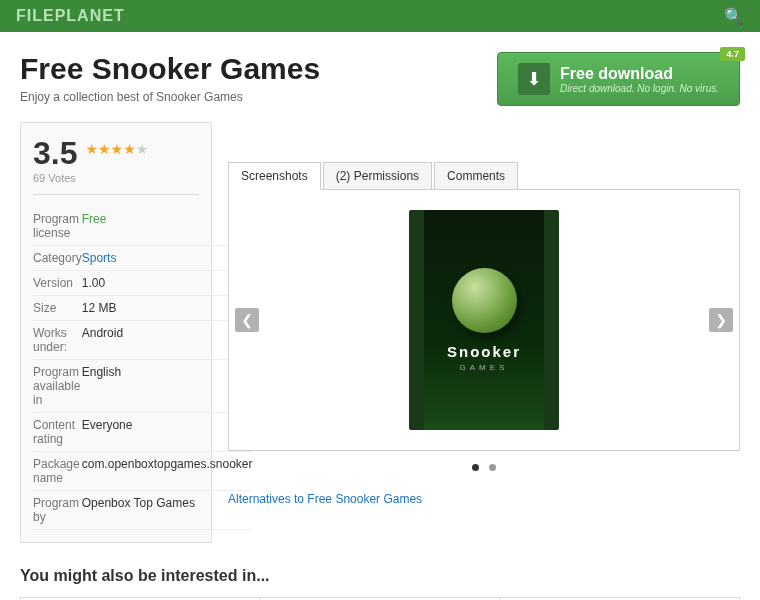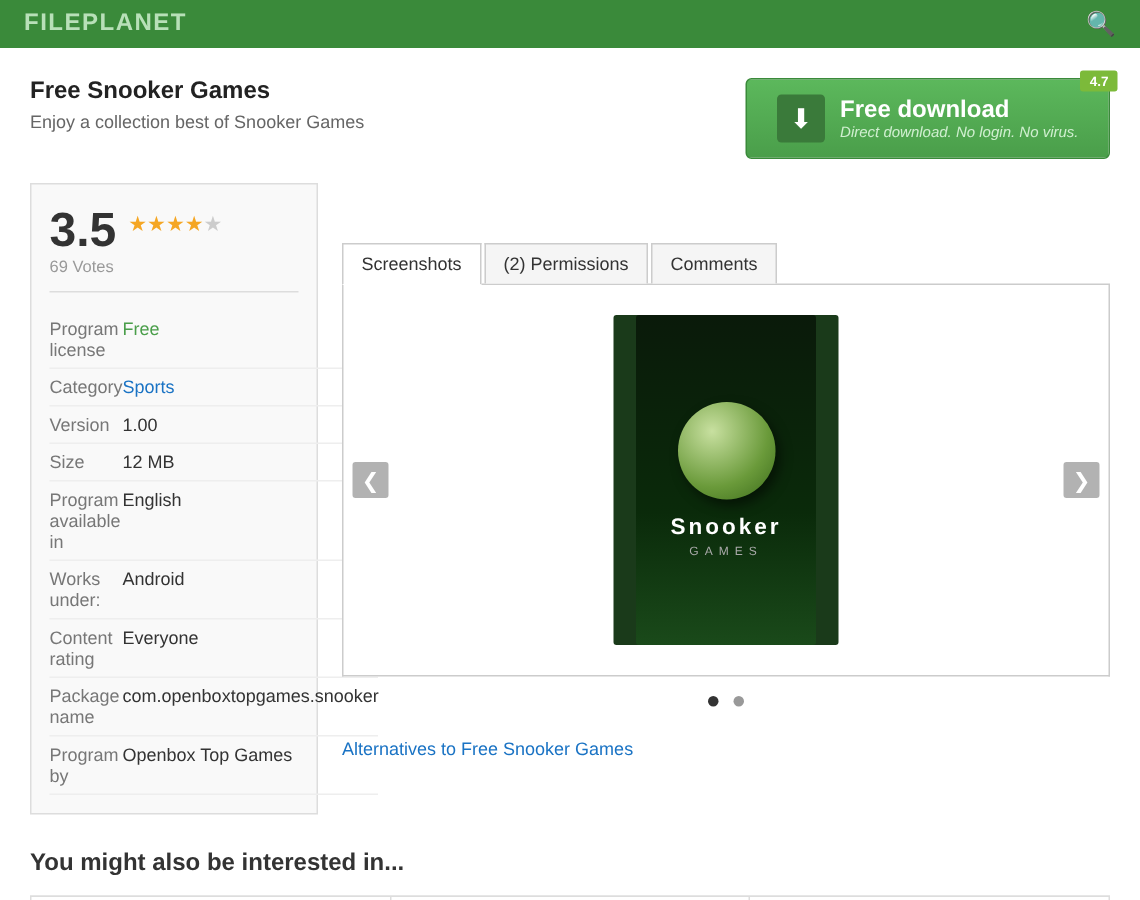--- a/index.html
+++ b/index.html
@@ -21,21 +21,21 @@
       letter-spacing: 1px;
     }
     .header-logo span { color: #b8e0b8; }
     .header-search { color: white; font-size: 16px; cursor: pointer; }
 
     
     .page { background: white; padding: 20px; }
 
     
     .title-area { display: flex; justify-content: space-between; align-items: flex-start; margin-bottom: 16px; }
-    .title-left h1 { font-size: 16px; font-weight: bold; color: #222; margin-bottom: 4px; }
+    .title-left h1 { font-size: 30px; font-weight: bold; color: #222; margin-bottom: 4px; }
     .title-left p { font-size: 12px; color: #666; }
 
     
     .download-btn {
       background: linear-gradient(to bottom, #5cb85c, #4a9e4a);
       border: 1px solid #3a8a3a;
       border-radius: 4px;
       padding: 10px 20px;
       display: flex;
       align-items: center;
@@ -228,26 +228,26 @@
         </tr>
         <tr>
           <td>Version</td>
           <td>1.00</td>
         </tr>
         <tr>
           <td>Size</td>
           <td>12 MB</td>
         </tr>
         <tr>
+          <td>Works under:</td>
+          <td>Android</td>
+        </tr>
+        <tr>
           <td>Program available in</td>
           <td>English</td>
-        </tr>
-        <tr>
-          <td>Works under:</td>
-          <td>Android</td>
         </tr>
         <tr>
           <td>Content rating</td>
           <td>Everyone</td>
         </tr>
         <tr>
           <td>Package name</td>
           <td>com.openboxtopgames.snooker</td>
         </tr>
         <tr>

